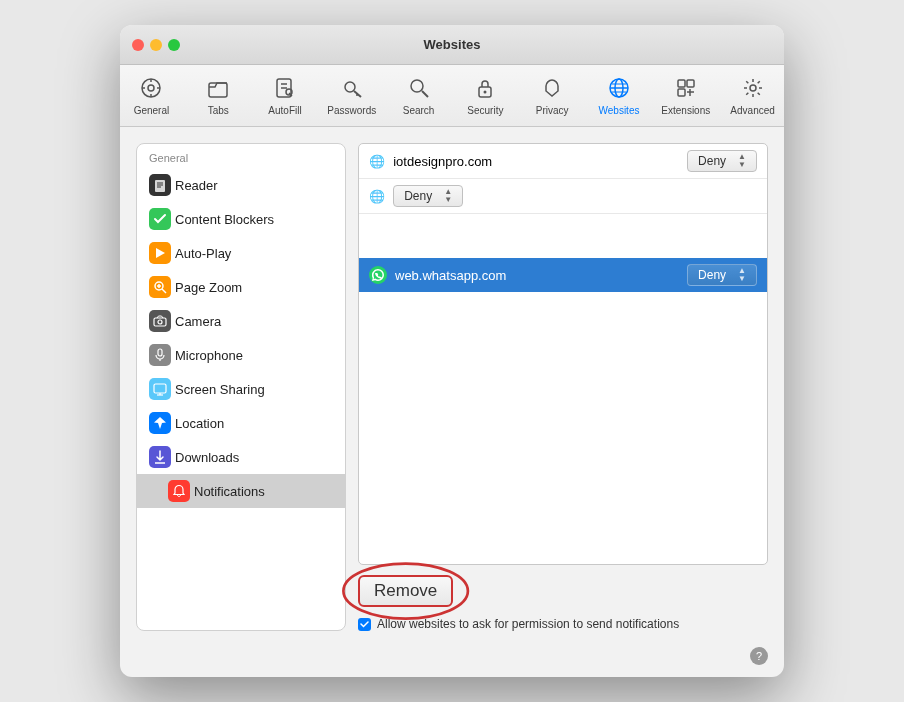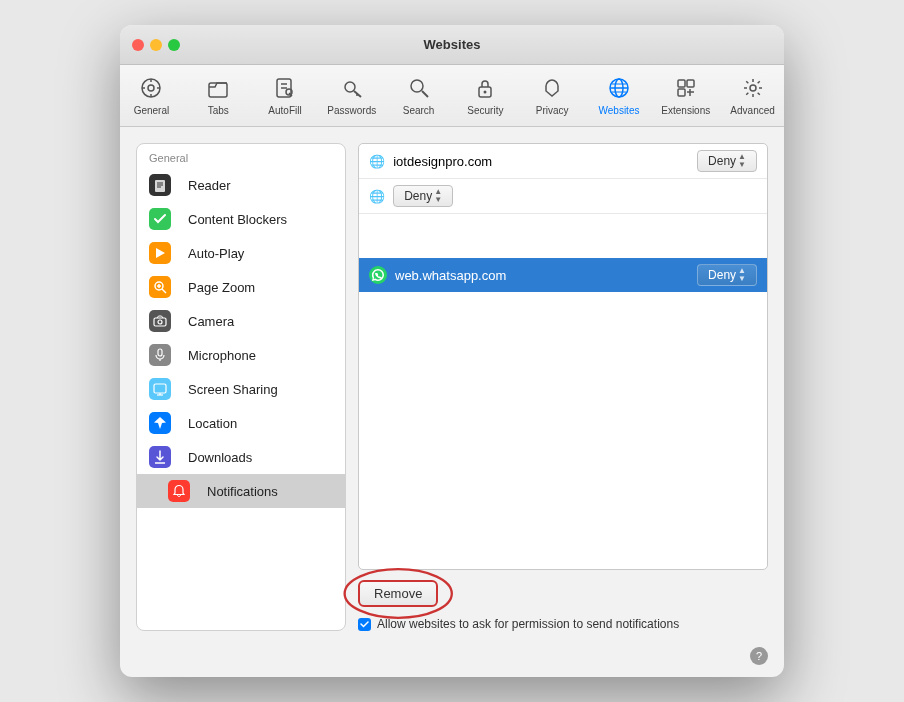--- a/index.html
+++ b/index.html
@@ -99,21 +99,21 @@
       font-size: 11px;
       color: #888;
       padding: 8px 12px 4px;
       font-weight: 500;
     }
     .sidebar-item {
       display: flex;
       align-items: center;
       padding: 6px 12px;
       cursor: pointer;
-      gap: 17px;
+      gap: 4px;
       font-size: 13px;
       color: #222;
     }
     .sidebar-item.active {
       background: #d0d0d0;
       padding-left: 31px;
     }
     .sidebar-icon {
       width: 22px;
       height: 22px;
@@ -179,21 +179,21 @@
     }
     .deny-btn {
       background: linear-gradient(to bottom, #f8f8f8, #e8e8e8);
       border: 1px solid #c0c0c0;
       border-radius: 4px;
       padding: 2px 10px;
       font-size: 12px;
       color: #333;
       display: flex;
       align-items: center;
-      gap: 2px;
+      gap: 12px;
       cursor: pointer;
     }
     .table-row.selected .deny-btn {
       background: linear-gradient(to bottom, #4a8fd4, #3a7fc4);
       border-color: rgba(255,255,255,0.3);
       color: white;
     }
     .deny-arrows {
       display: flex;
       flex-direction: column;
@@ -205,21 +205,21 @@
     .bottom-bar {
       display: flex;
       align-items: center;
       gap: 12px;
     }
     .remove-btn {
       background: linear-gradient(to bottom, #f8f8f8, #e8e8e8);
       border: 2px solid #cc3333;
       border-radius: 6px;
       padding: 4px 14px;
-      font-size: 13px;
+      font-size: 17px;
       color: #333;
       cursor: pointer;
       position: relative;
     }
     .checkbox-row {
       display: flex;
       align-items: center;
       gap: 6px;
       font-size: 12px;
       color: #333;

